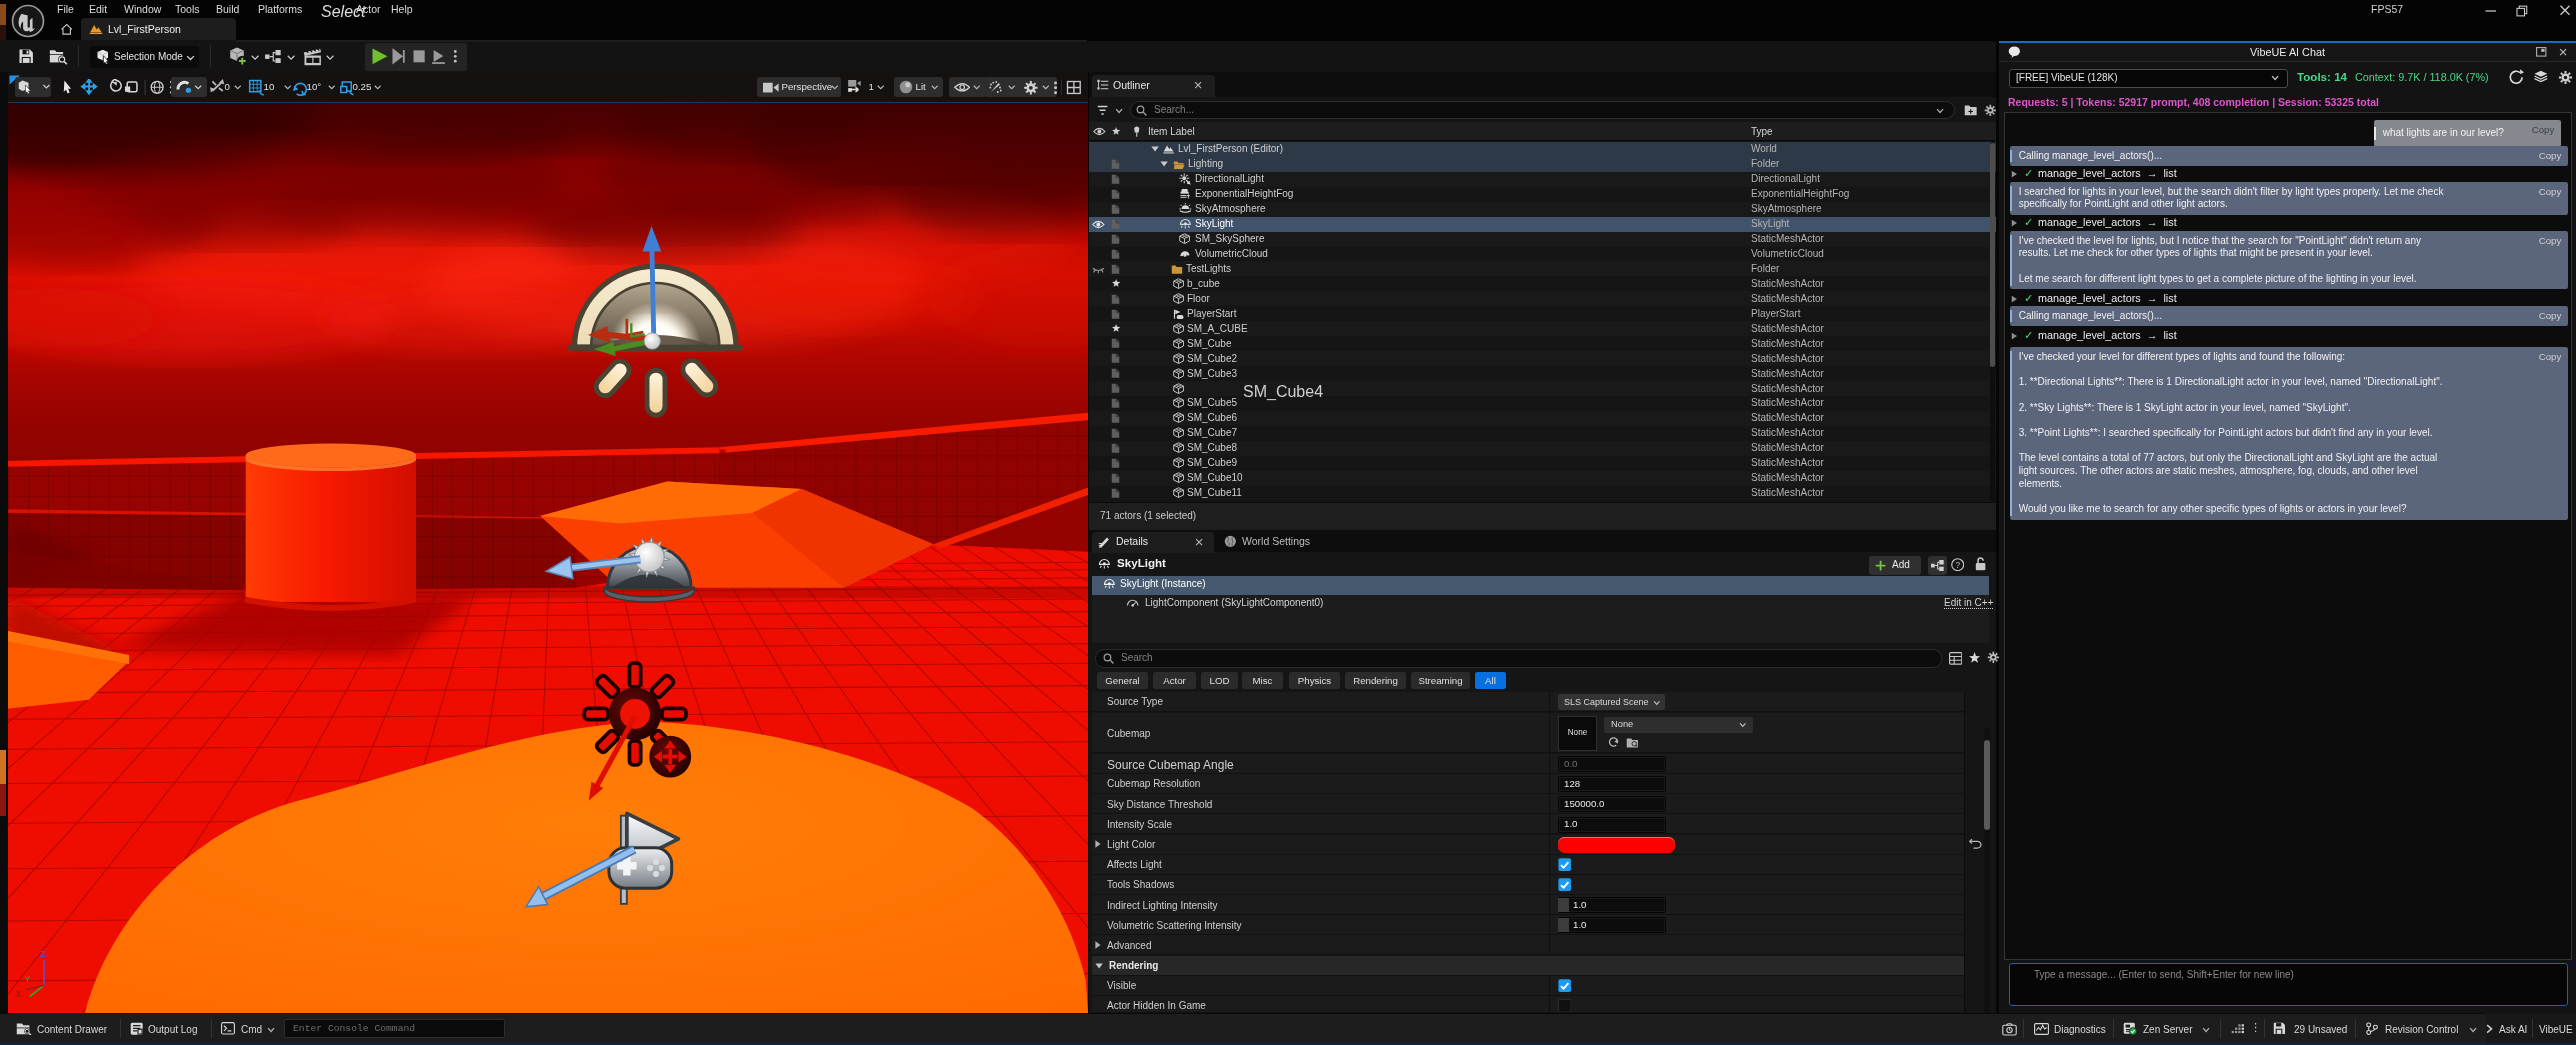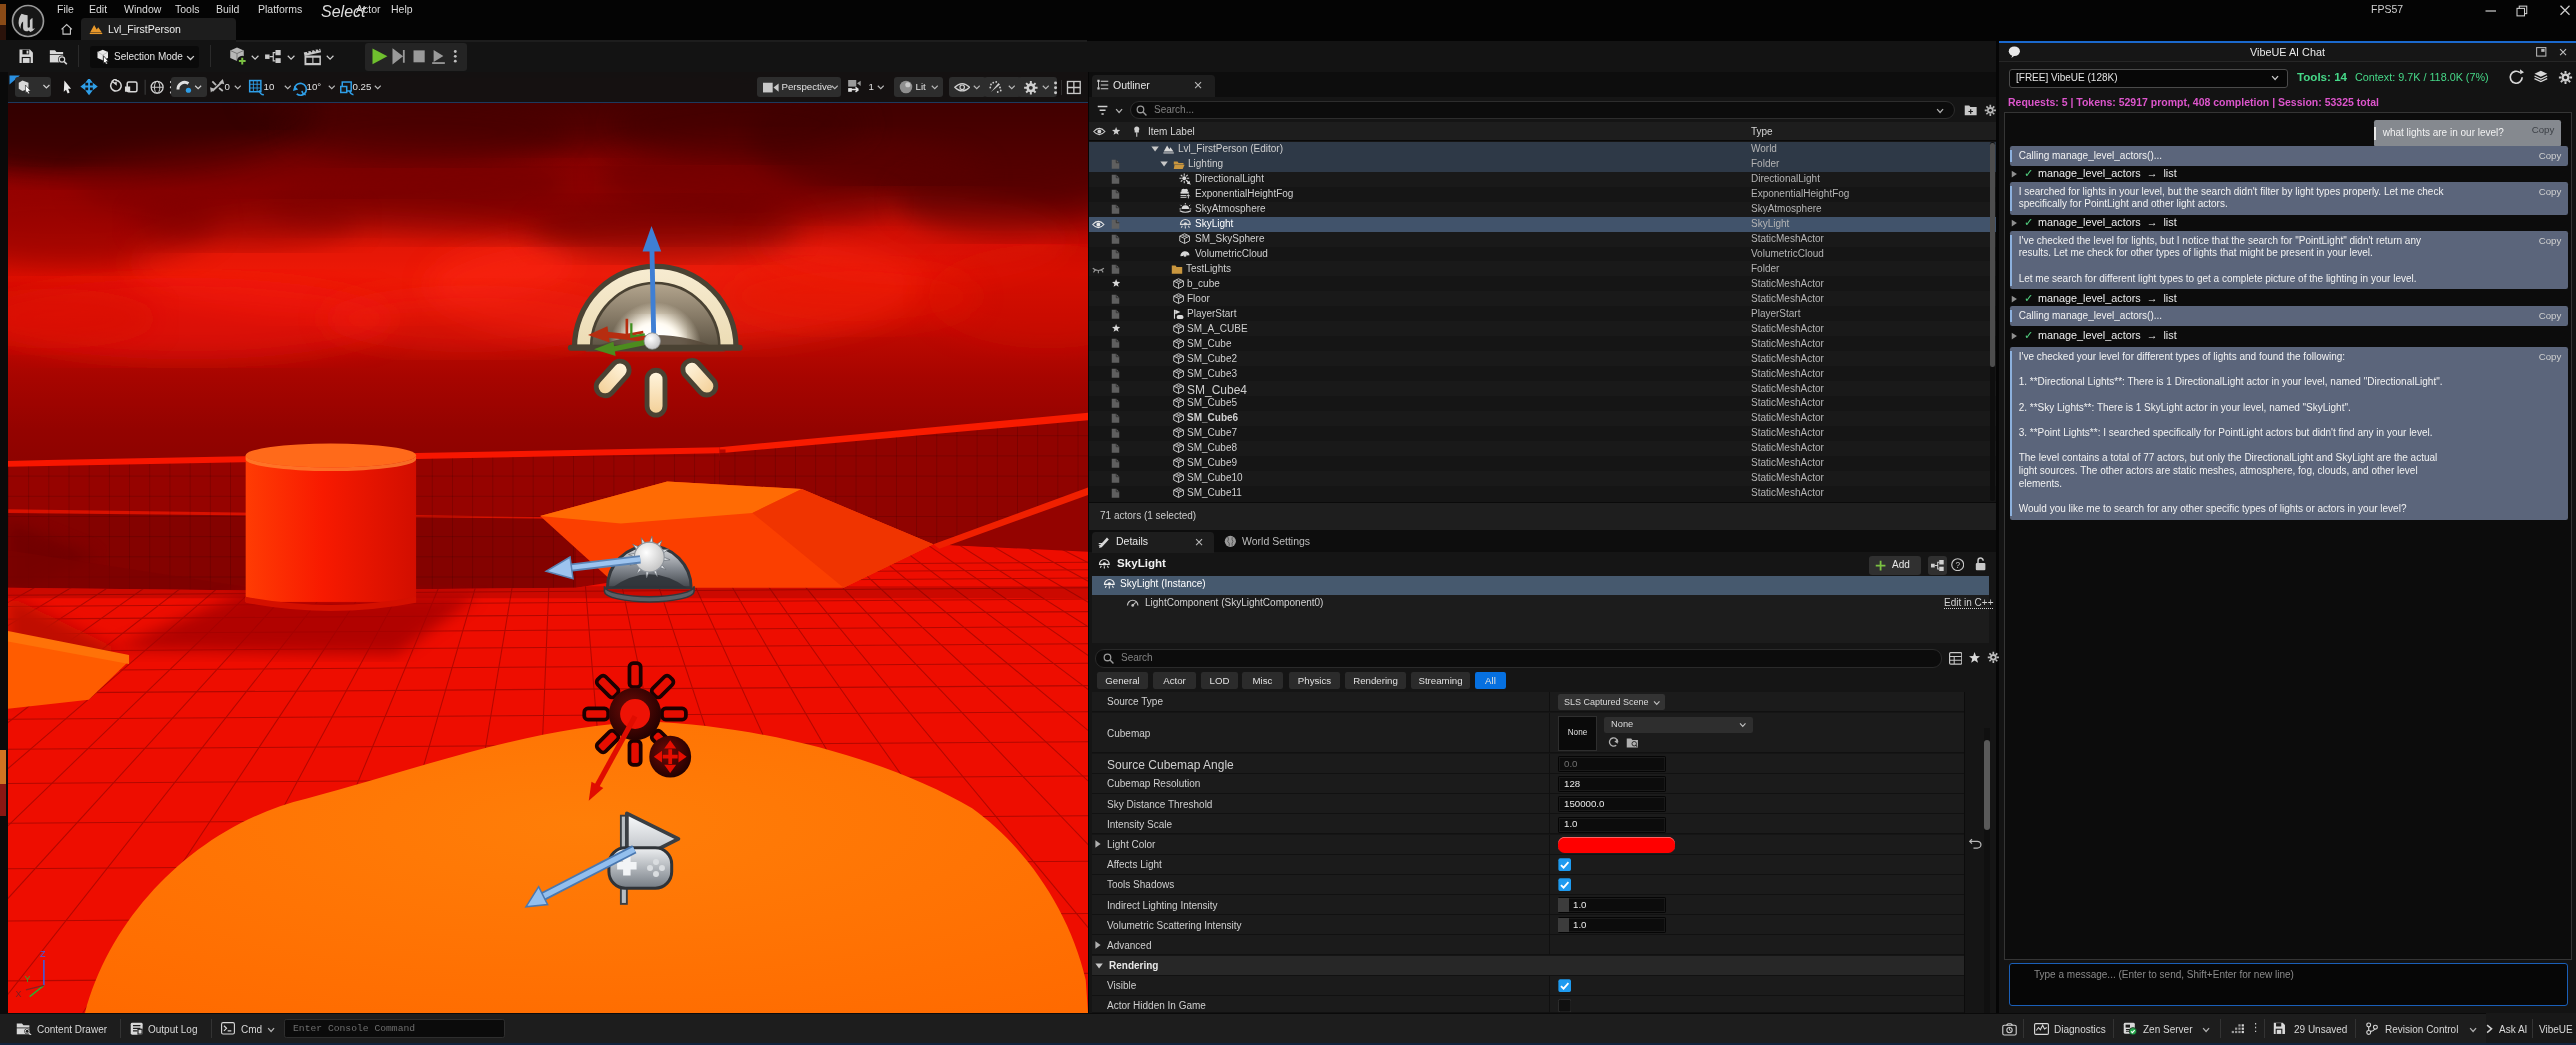--- a/index.html
+++ b/index.html
@@ -805,21 +805,21 @@
 <div class="abs" style="left:1089px;top:381px;width:907px;height:15px;background:#191919;"></div>
 <svg class="abs" style="left:1111px;top:383px;" width="9" height="10.5" viewBox="0 0 12 14">
       <path d="M1 1 h6 l4 4 v8 H1 z" fill="#5f5f5f"></path>
       <path d="M7 1 v4 h4" fill="none" stroke="#2a2a2a" stroke-width="1"></path>
     </svg>
 <svg class="abs" style="left:1173px;top:383px;" width="11.2" height="11.2" viewBox="0 0 15 15">
       <path d="M7.5 1 L14 4.2 V10.8 L7.5 14 L1 10.8 V4.2 z" fill="none" stroke="#c8c8c8" stroke-width="1.3"></path>
       <path d="M1 4.2 L7.5 7.4 L14 4.2 M7.5 7.4 V14" stroke="#c8c8c8" stroke-width="1.3" fill="none"></path>
       <path d="M4.2 2.6 L11 5.9 M11 2.6 L4.2 5.9" stroke="#c8c8c8" stroke-width="0.9"></path>
     </svg>
-<div class="abs" style="left:1187px;top:383px;font-size:12px;color:#cfcfcf;">SM_Cube4</div>
+<div class="abs" style="left:1243px;top:383px;font-size:16px;color:#cfcfcf;">SM_Cube4</div>
 <div class="abs" style="left:1751px;top:383px;font-size:10px;color:#b4b4b4;">StaticMeshActor</div>
 <svg class="abs" style="left:1111px;top:398px;" width="9" height="10.5" viewBox="0 0 12 14">
       <path d="M1 1 h6 l4 4 v8 H1 z" fill="#5f5f5f"></path>
       <path d="M7 1 v4 h4" fill="none" stroke="#2a2a2a" stroke-width="1"></path>
     </svg>
 <svg class="abs" style="left:1173px;top:397px;" width="11.2" height="11.2" viewBox="0 0 15 15">
       <path d="M7.5 1 L14 4.2 V10.8 L7.5 14 L1 10.8 V4.2 z" fill="none" stroke="#c8c8c8" stroke-width="1.3"></path>
       <path d="M1 4.2 L7.5 7.4 L14 4.2 M7.5 7.4 V14" stroke="#c8c8c8" stroke-width="1.3" fill="none"></path>
       <path d="M4.2 2.6 L11 5.9 M11 2.6 L4.2 5.9" stroke="#c8c8c8" stroke-width="0.9"></path>
     </svg>
@@ -828,21 +828,21 @@
 <div class="abs" style="left:1089px;top:411px;width:907px;height:15px;background:#191919;"></div>
 <svg class="abs" style="left:1111px;top:413px;" width="9" height="10.5" viewBox="0 0 12 14">
       <path d="M1 1 h6 l4 4 v8 H1 z" fill="#5f5f5f"></path>
       <path d="M7 1 v4 h4" fill="none" stroke="#2a2a2a" stroke-width="1"></path>
     </svg>
 <svg class="abs" style="left:1173px;top:412px;" width="11.2" height="11.2" viewBox="0 0 15 15">
       <path d="M7.5 1 L14 4.2 V10.8 L7.5 14 L1 10.8 V4.2 z" fill="none" stroke="#c8c8c8" stroke-width="1.3"></path>
       <path d="M1 4.2 L7.5 7.4 L14 4.2 M7.5 7.4 V14" stroke="#c8c8c8" stroke-width="1.3" fill="none"></path>
       <path d="M4.2 2.6 L11 5.9 M11 2.6 L4.2 5.9" stroke="#c8c8c8" stroke-width="0.9"></path>
     </svg>
-<div class="abs" style="left:1187px;top:412px;font-size:10px;color:#cfcfcf;font-weight:bold;">SM_Cube6</div>
+<div class="abs" style="left:1187px;top:412px;font-size:10px;color:#cfcfcf;">SM_Cube6</div>
 <div class="abs" style="left:1751px;top:412px;font-size:10px;color:#b4b4b4;">StaticMeshActor</div>
 <svg class="abs" style="left:1111px;top:428px;" width="9" height="10.5" viewBox="0 0 12 14">
       <path d="M1 1 h6 l4 4 v8 H1 z" fill="#5f5f5f"></path>
       <path d="M7 1 v4 h4" fill="none" stroke="#2a2a2a" stroke-width="1"></path>
     </svg>
 <svg class="abs" style="left:1173px;top:427px;" width="11.2" height="11.2" viewBox="0 0 15 15">
       <path d="M7.5 1 L14 4.2 V10.8 L7.5 14 L1 10.8 V4.2 z" fill="none" stroke="#c8c8c8" stroke-width="1.3"></path>
       <path d="M1 4.2 L7.5 7.4 L14 4.2 M7.5 7.4 V14" stroke="#c8c8c8" stroke-width="1.3" fill="none"></path>
       <path d="M4.2 2.6 L11 5.9 M11 2.6 L4.2 5.9" stroke="#c8c8c8" stroke-width="0.9"></path>
     </svg>

